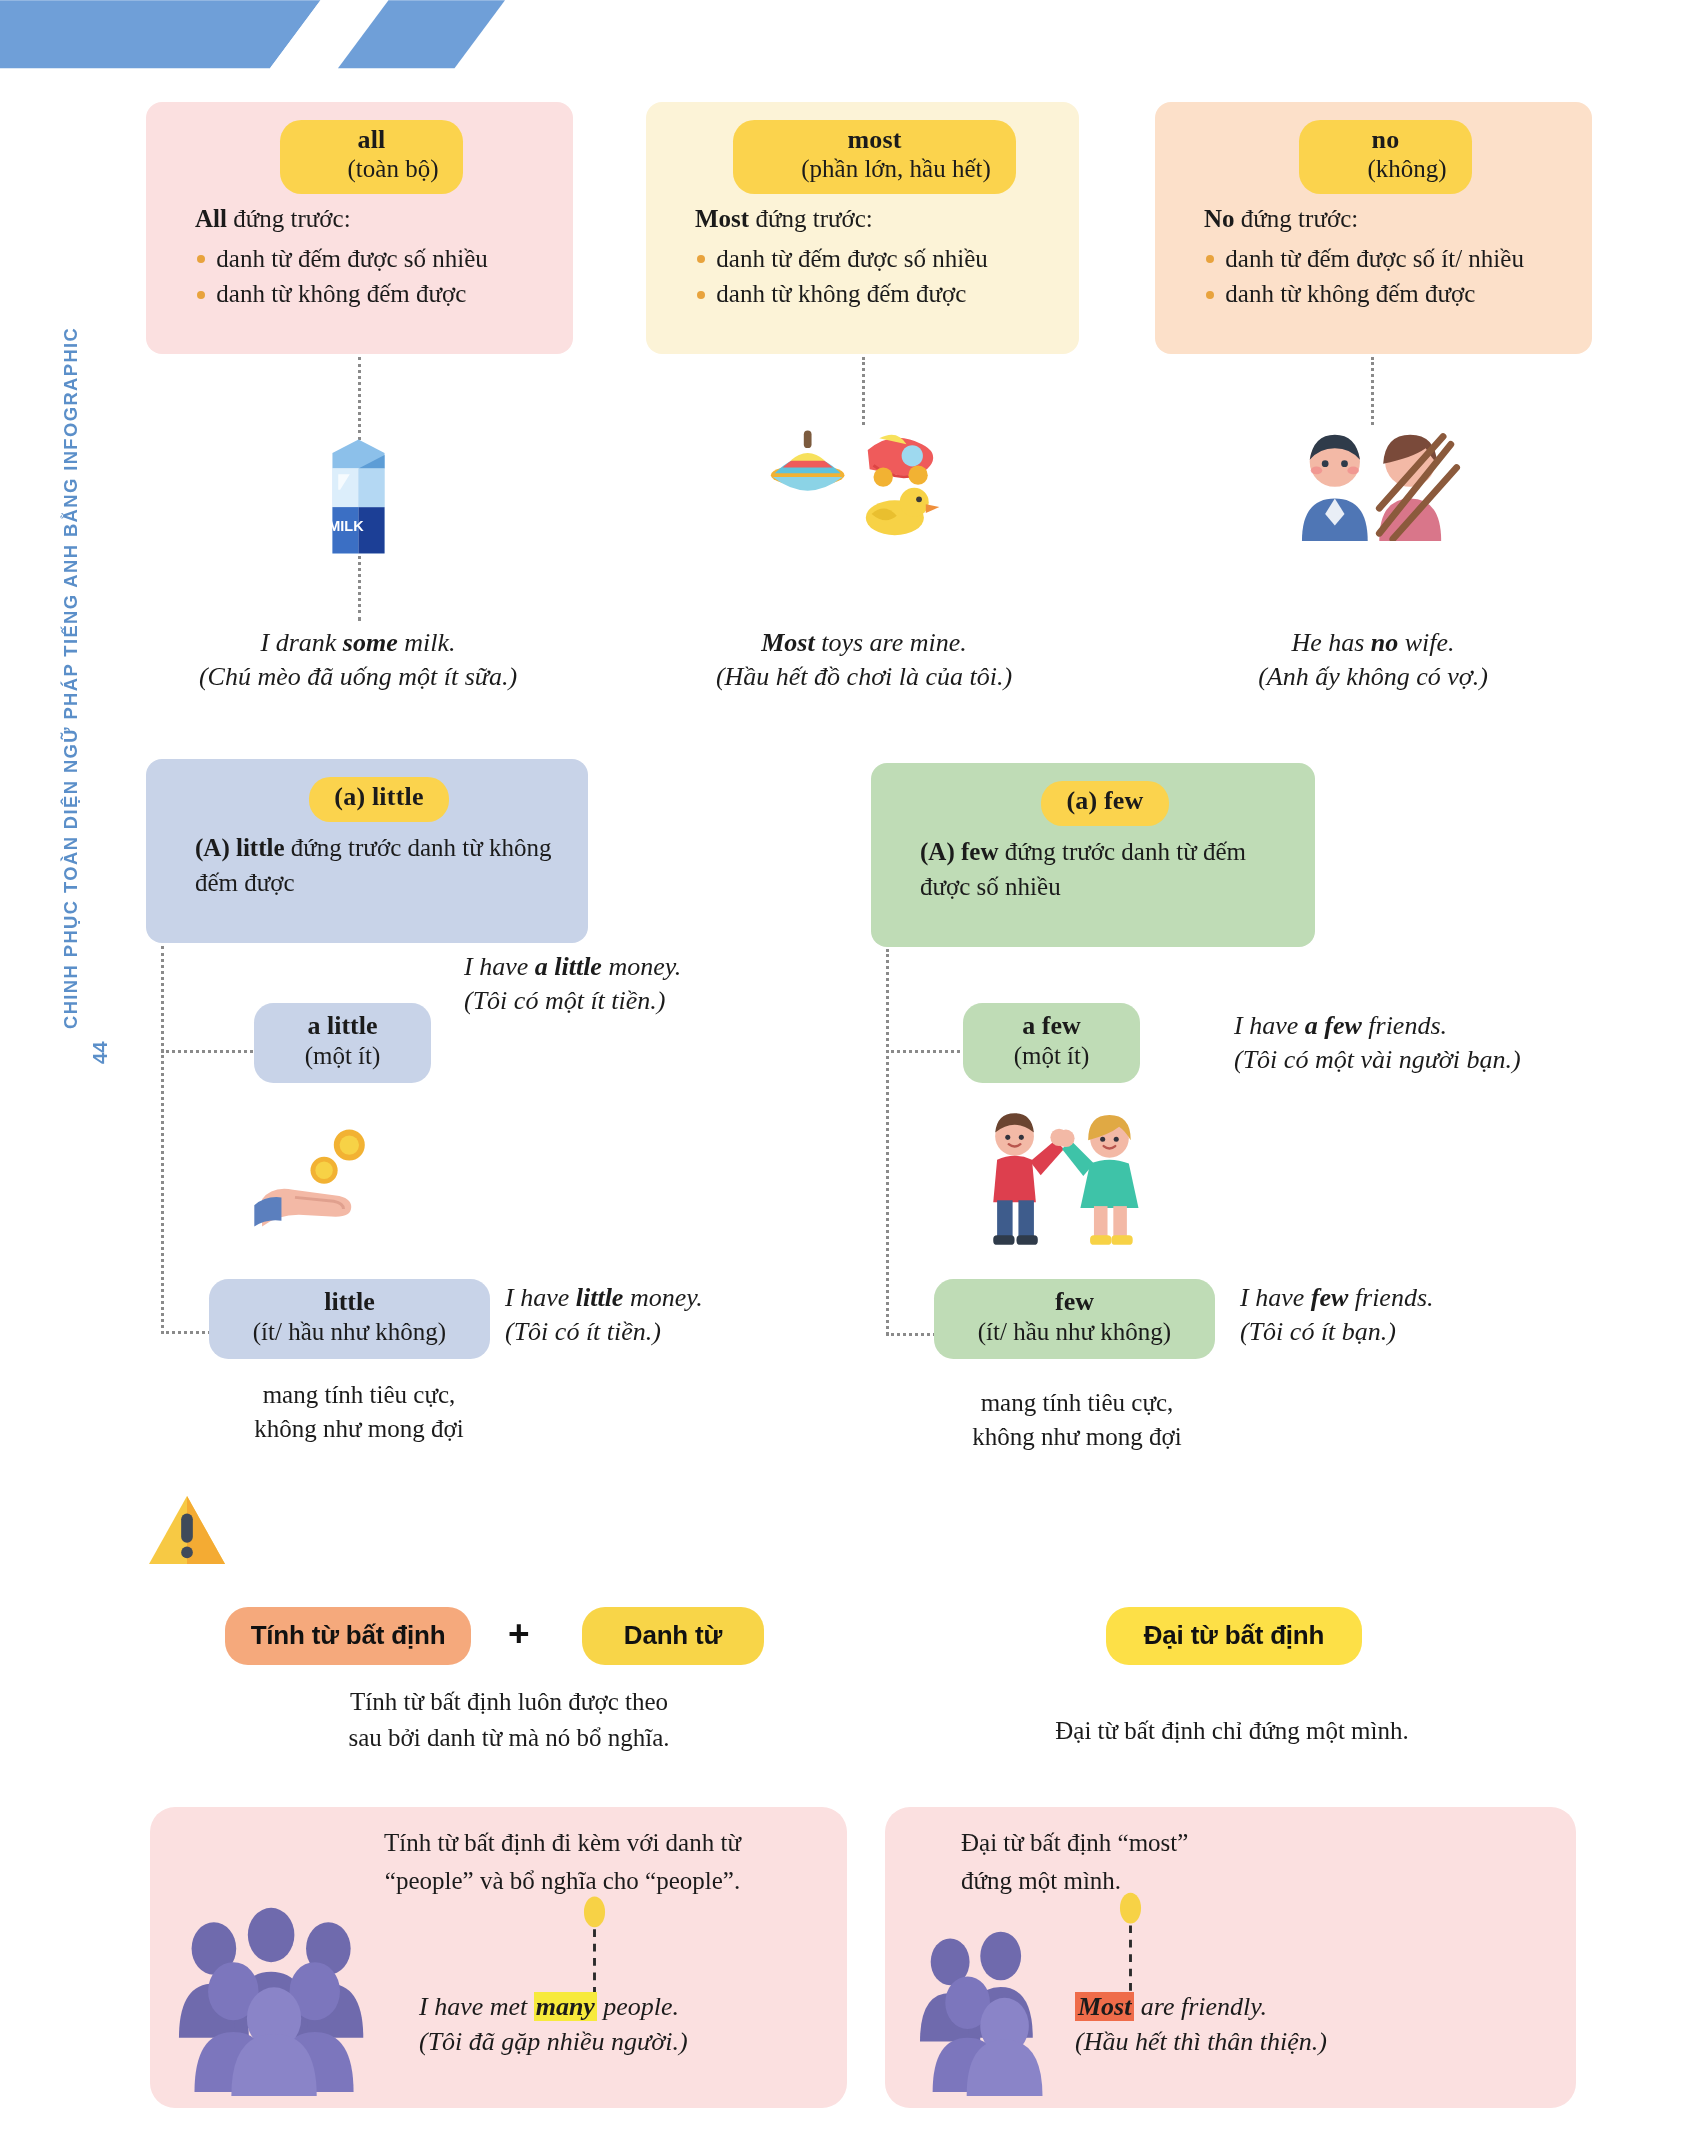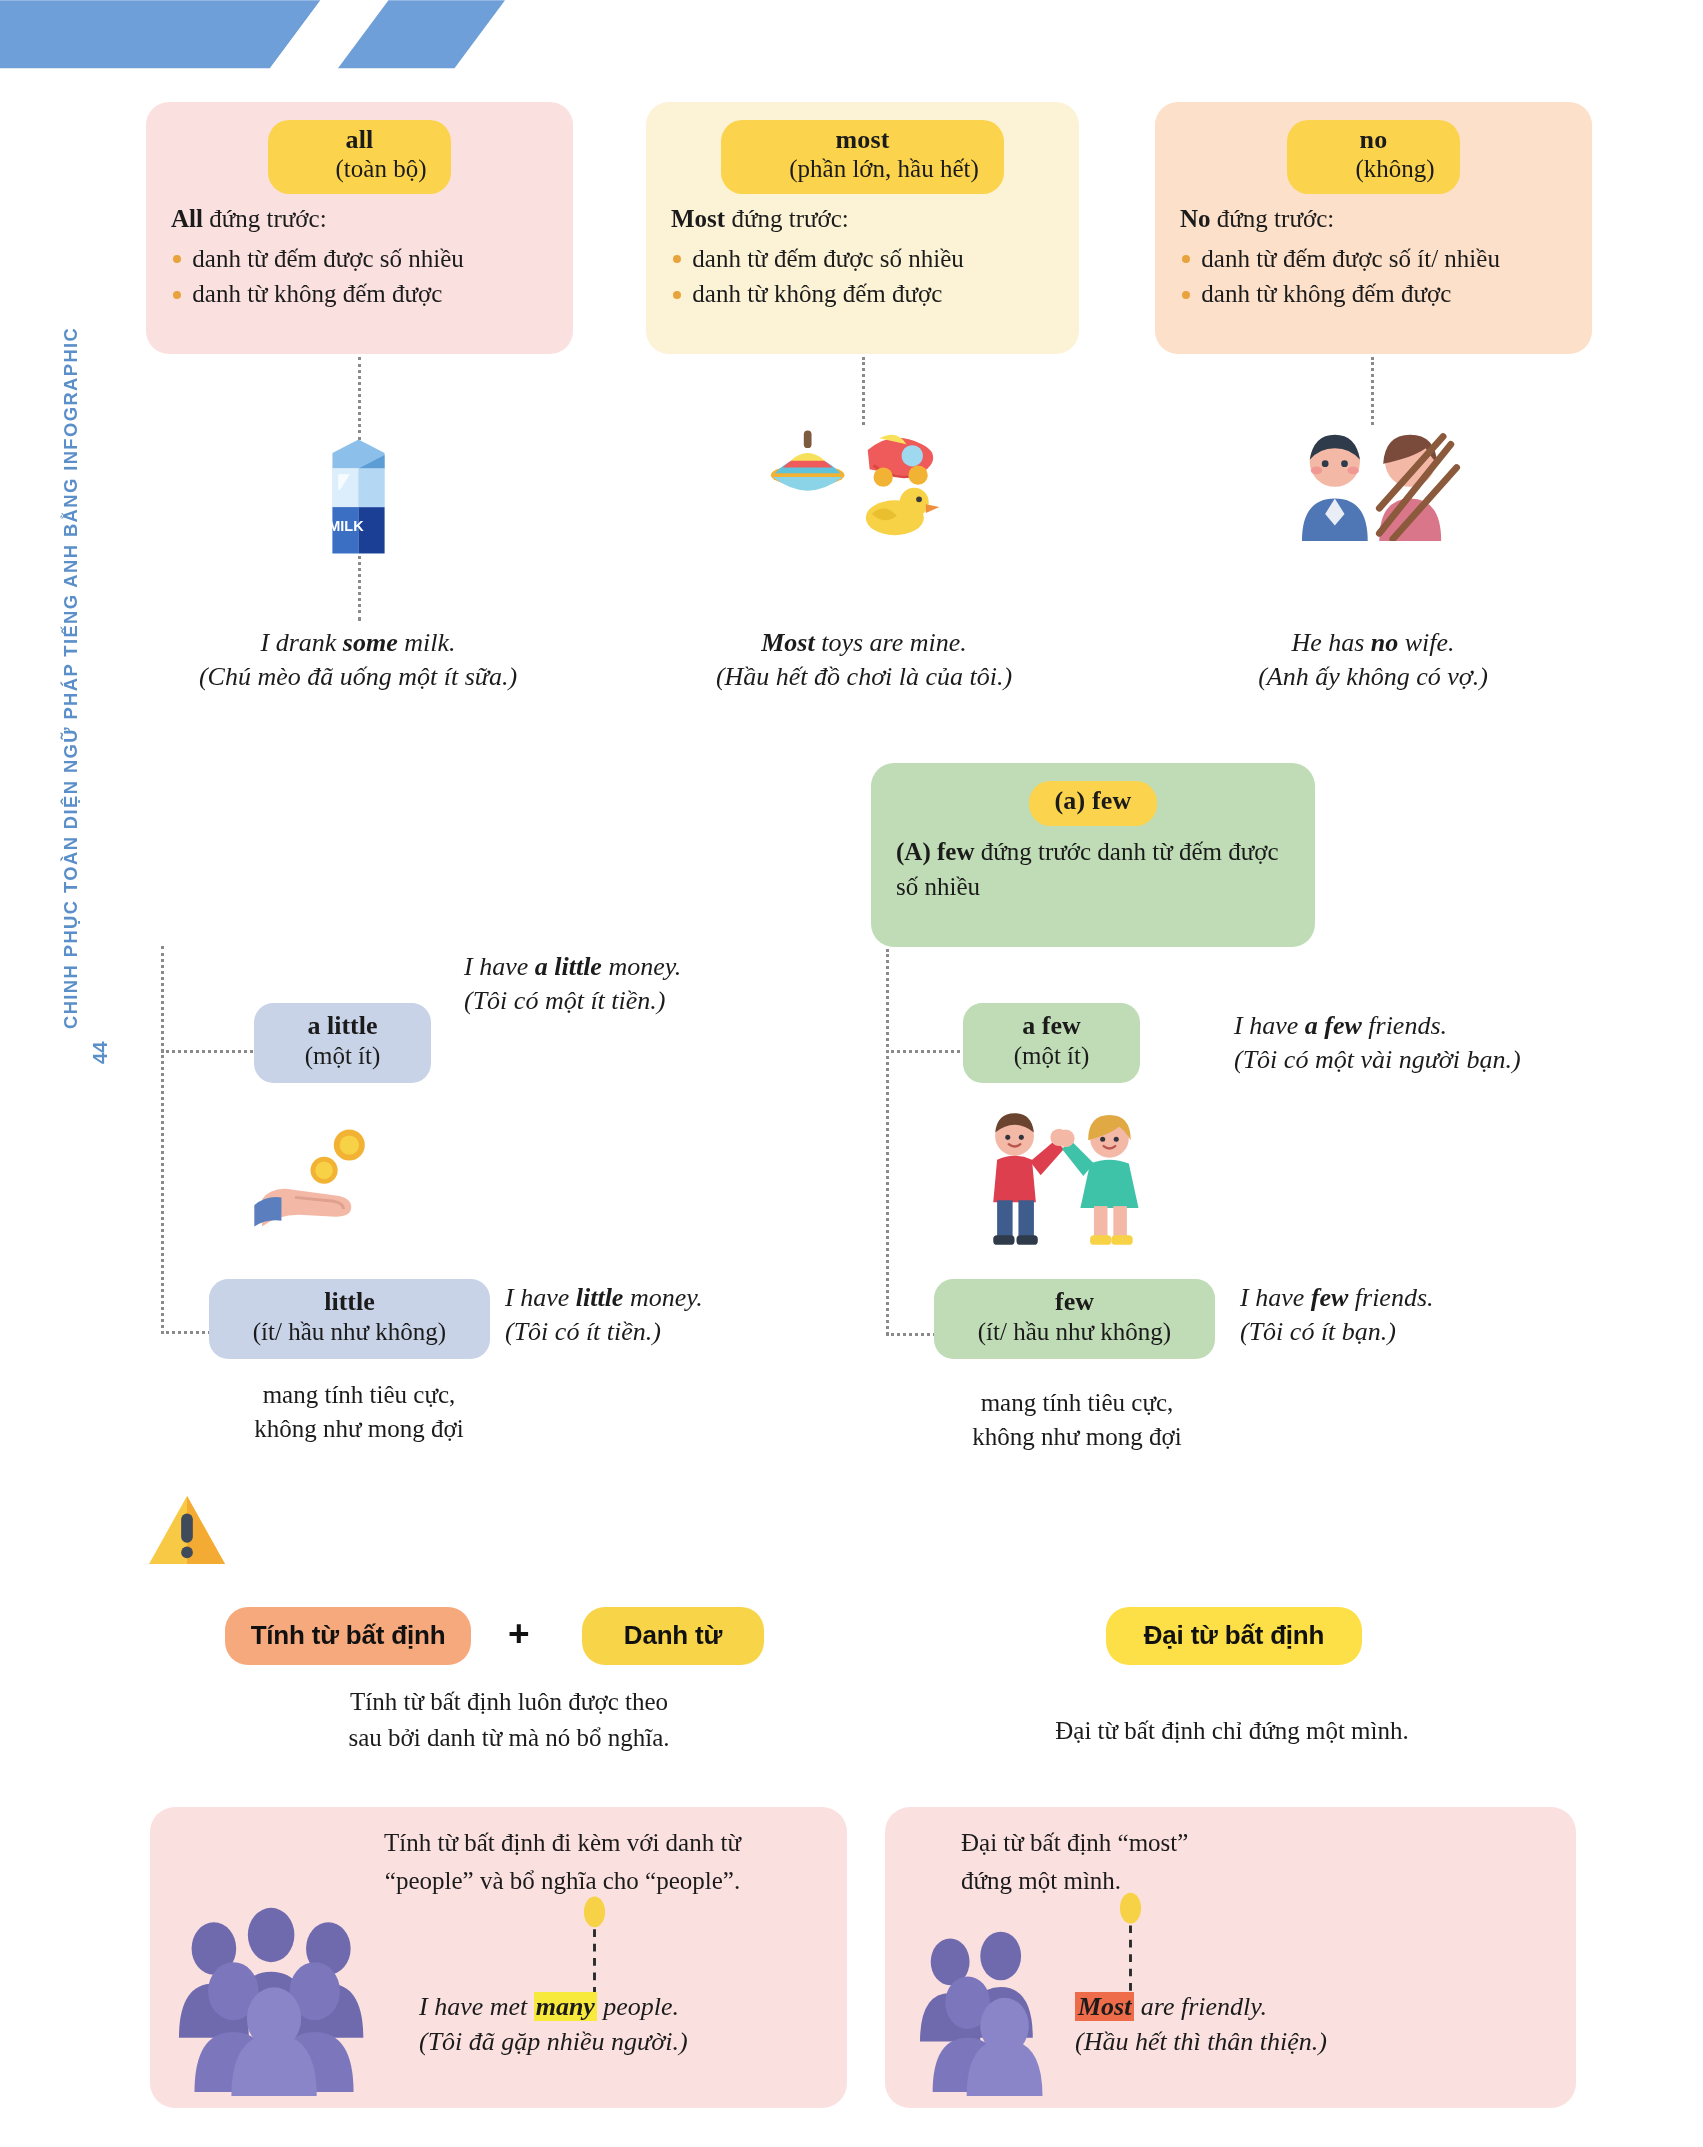--- a/index.html
+++ b/index.html
@@ -27,21 +27,21 @@
     color:#5b8fc9;
   }
   .side-page{
     position:absolute;left:89px;top:1064px;
     transform:rotate(-90deg);transform-origin:left top;
     font-family:"Liberation Sans", sans-serif;
     font-weight:bold;font-size:20.4px;color:#5b8fc9;
   }
 
   
-  .card{position:absolute;border-radius:23px;box-sizing:border-box;}
+  .card{position:absolute;border-radius:16px;box-sizing:border-box;padding-left:24px;}
   .pill{
     display:inline-block;background:#fbd34d;border-radius:21.3px;
     padding:5.8px 25px 9.7px;text-align:center;line-height:1.15;
   }
   .pill .w{font-weight:bold;font-size:26px;display:block;letter-spacing:0.2px;}
   .pill .vn{font-size:25px;display:block;margin-left:43px;}
   .card .body{font-size:25px;line-height:1.42;}
   .card .body b{font-weight:bold;}
   .bullets{margin:3.9px 0 0;padding:0;list-style:none;}
   .bullets li{position:relative;padding-left:21.3px;font-size:25px;line-height:1.42;}
@@ -265,20 +265,32 @@
   </div>
   <div class="ex" style="left:670px;top:626px;width:388px;">
     <span></span><b>Most</b><span> toys are mine.</span>
     <span class="vn">(Hầu hết đồ chơi là của tôi.)</span>
   </div>
   <div class="ex" style="left:1179px;top:626px;width:388px;">
     <span>He has </span><b>no</b><span> wife.</span>
     <span class="vn">(Anh ấy không có vợ.)</span>
   </div>
 
+  <div class="card" id="card-little">
+    <div class="inner">
+      <div class="pillwrap">
+        <span class="pill">
+          <span class="w">(a) little</span>
+        </span>
+      </div>
+      <div class="body">
+        <b>(A) little</b><span> đứng trước danh từ không đếm được</span>
+      </div>
+    </div>
+  </div>
 
   <div class="card" id="card-few">
     <div class="inner">
       <div class="pillwrap">
         <span class="pill">
           <span class="w">(a) few</span>
         </span>
       </div>
       <div class="body">
         <b>(A) few</b><span> đứng trước danh từ đếm được số nhiều</span>

